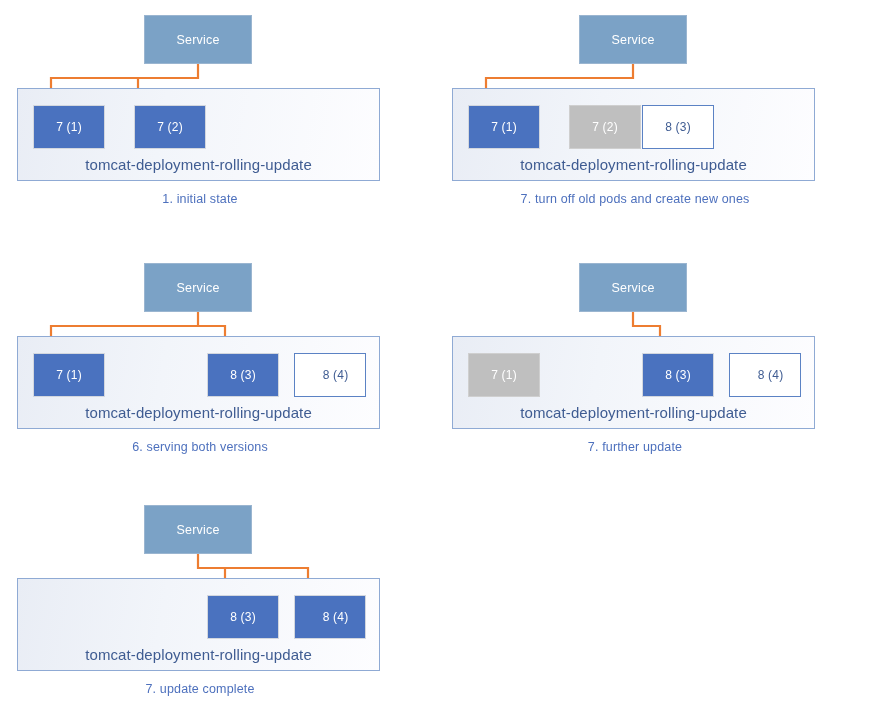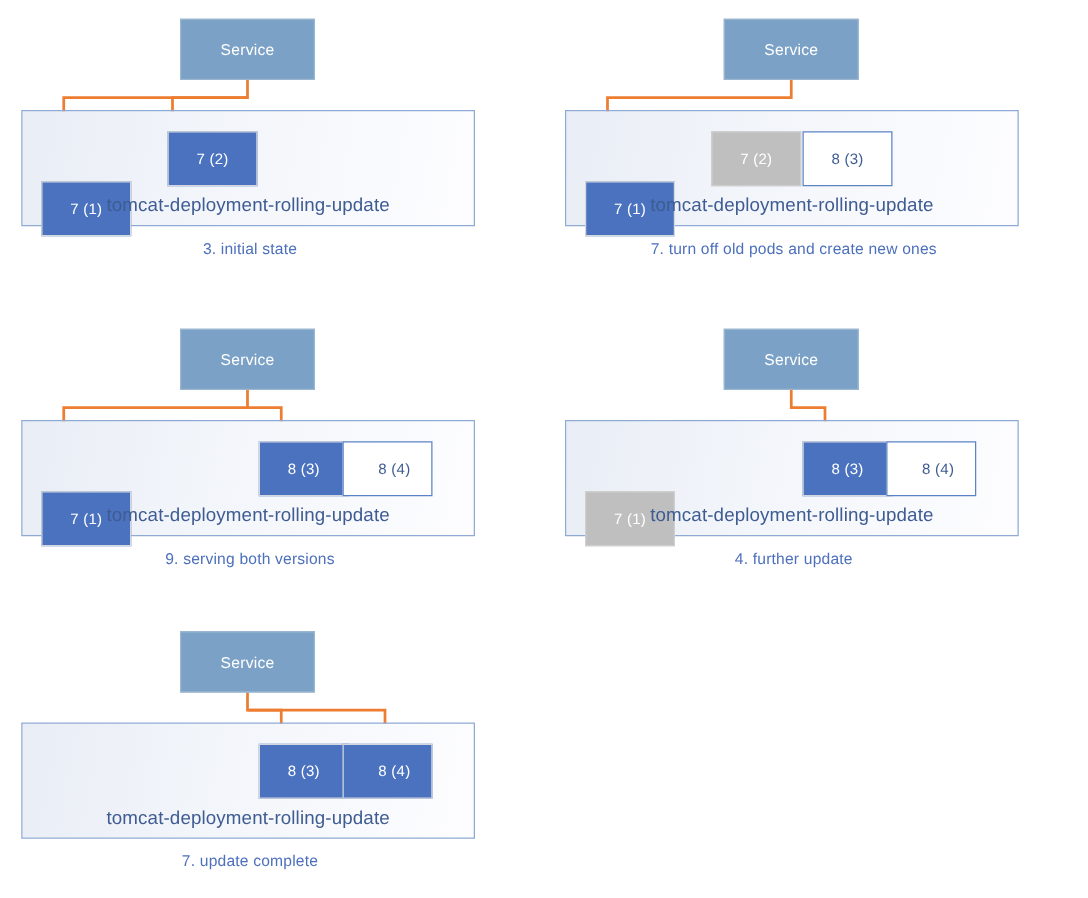--- a/index.html
+++ b/index.html
@@ -81,24 +81,24 @@
     top: 16px;
     width: 72px;
     height: 44px;
     box-sizing: border-box;
     display: flex;
     align-items: center;
     justify-content: center;
     font-size: 12px;
     letter-spacing: 0.2px;
   }
-  .pod.slot-1 { left: 15px; margin-top: 40px; }
+  .pod.slot-1 { left: 15px; }
   .pod.slot-2 { left: 116px; }
   .pod.slot-3 { left: 189px; }
-  .pod.slot-4 { left: 256px; padding-left: 11px; }
+  .pod.slot-4 { left: 276px; padding-left: 11px; }
 
   .pod.state-active {
     background: #4a72bf;
     border: 1px solid #d3d7de;
     color: #ffffff;
   }
   .pod.state-terminating {
     background: #bfbfbf;
     border: 1px solid #cfcfcf;
     color: #ffffff;
@@ -151,21 +151,21 @@
     </div>
     <div class="deployment-box">
       <div class="pod state-active slot-1">
         <span>7 (1)</span>
       </div>
       <div class="pod state-active slot-2">
         <span>7 (2)</span>
       </div>
       <div class="deployment-label">tomcat-deployment-rolling-update</div>
     </div>
-    <div class="caption">3. initial state</div>
+    <div class="caption">1. initial state</div>
   </div>
 
   <div class="panel col-right row-1">
     <svg class="connector-layer" viewBox="0 0 400 200">
       <g stroke="#ed7d31" stroke-width="2.2" fill="none">
         <path d="M198,64 L198,78 L51,78 L51,97"></path>
       </g>
       <polygon points="51,112 44,97 58,97" fill="#ed7d31"></polygon>
     </svg>
     <div class="service-box">
@@ -203,21 +203,21 @@
         <span>7 (1)</span>
       </div>
       <div class="pod state-active slot-3">
         <span>8 (3)</span>
       </div>
       <div class="pod state-pending slot-4">
         <span>8 (4)</span>
       </div>
       <div class="deployment-label">tomcat-deployment-rolling-update</div>
     </div>
-    <div class="caption">9. serving both versions</div>
+    <div class="caption">6. serving both versions</div>
   </div>
 
   <div class="panel col-right row-2">
     <svg class="connector-layer" viewBox="0 0 400 200">
       <g stroke="#ed7d31" stroke-width="2.2" fill="none">
         <path d="M198,64 L198,78 L225,78 L225,97"></path>
       </g>
       <polygon points="225,112 218,97 232,97" fill="#ed7d31"></polygon>
     </svg>
     <div class="service-box">
@@ -228,21 +228,21 @@
         <span>7 (1)</span>
       </div>
       <div class="pod state-active slot-3">
         <span>8 (3)</span>
       </div>
       <div class="pod state-pending slot-4">
         <span>8 (4)</span>
       </div>
       <div class="deployment-label">tomcat-deployment-rolling-update</div>
     </div>
-    <div class="caption">4. further update</div>
+    <div class="caption">7. further update</div>
   </div>
 
   <div class="panel col-left row-3">
     <svg class="connector-layer" viewBox="0 0 400 200">
       <g stroke="#ed7d31" stroke-width="2.2" fill="none">
         <path d="M198,64 L198,78 L225,78 L225,97"></path>
         <path d="M198,78 L308,78 L308,97"></path>
       </g>
       <polygon points="225,112 218,97 232,97" fill="#ed7d31"></polygon>
       <polygon points="308,112 301,97 315,97" fill="#ed7d31"></polygon>

